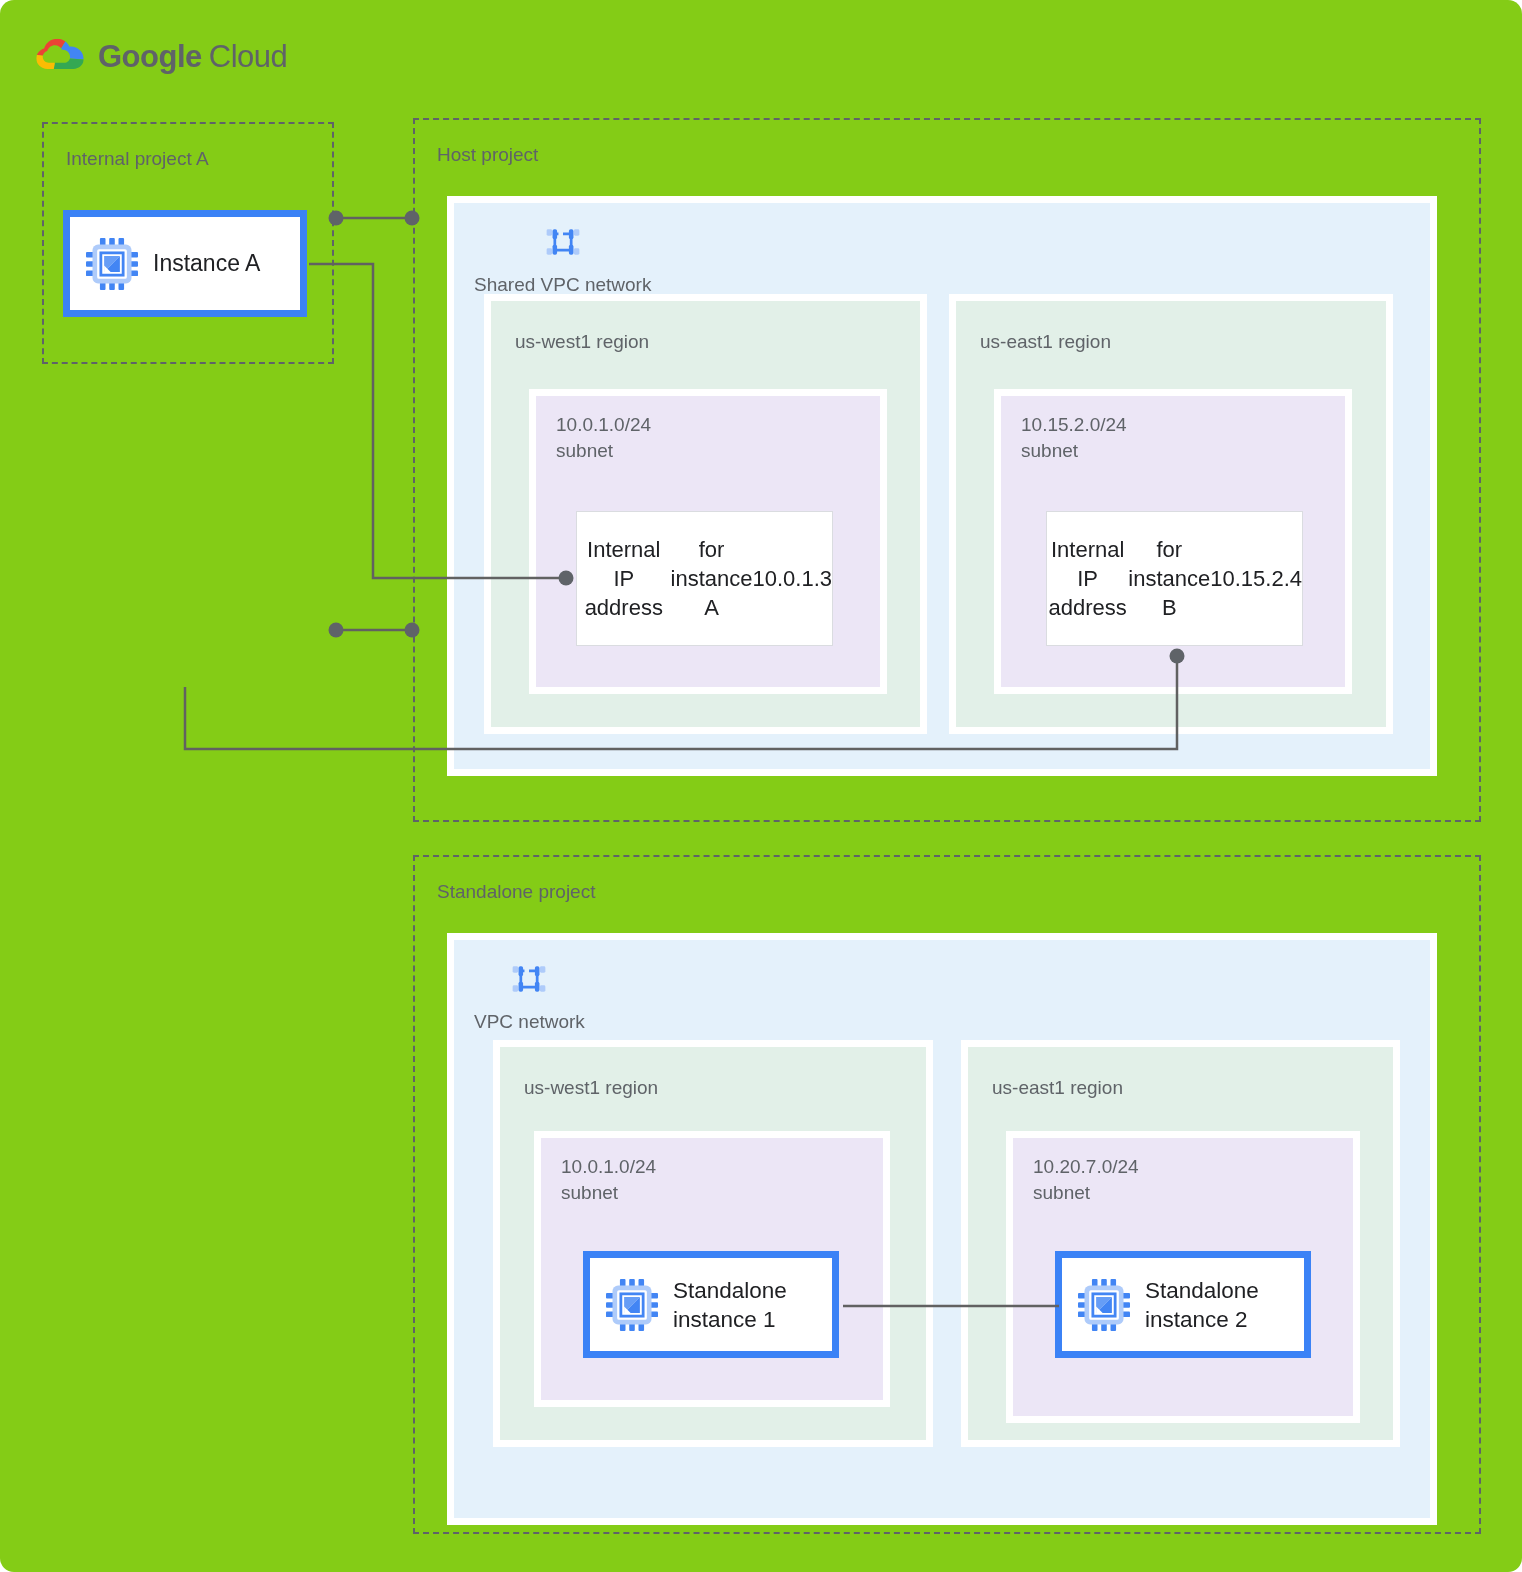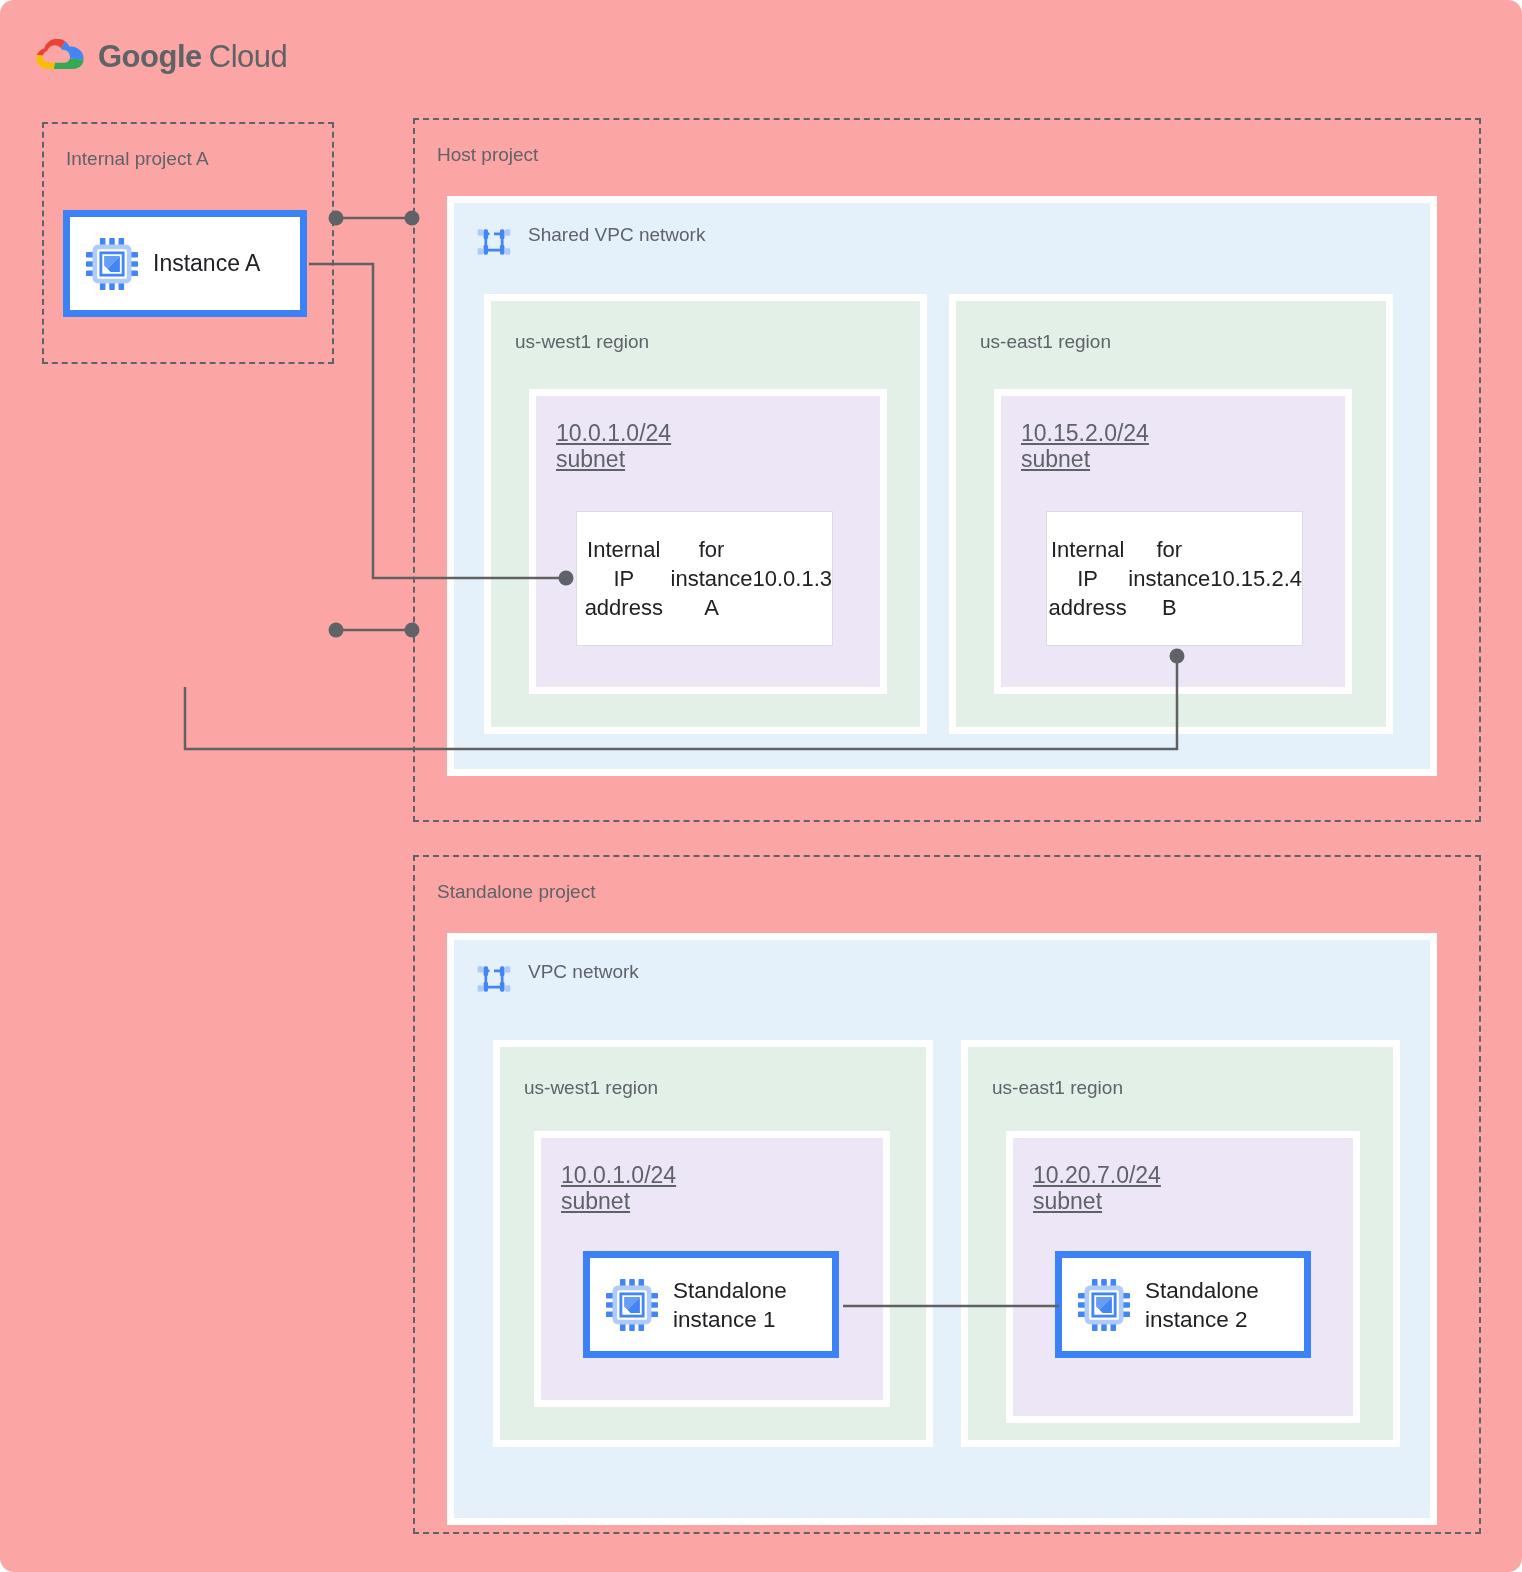--- a/index.html
+++ b/index.html
@@ -1,16 +1,16 @@
 <!DOCTYPE html>
 <html><head>
 <meta charset="utf-8">
 <style>
   html,body{margin:0;padding:0;background:#ffffff;font-family:"Liberation Sans",sans-serif;}
-  .canvas{position:relative;width:1522px;height:1572px;background:#fca5a5;border-radius:14px;overflow:hidden;}
+  .canvas{position:relative;width:1522px;height:1572px;background:#84cc16;border-radius:14px;overflow:hidden;}
 
   
   .logo{position:absolute;left:34px;top:36px;display:flex;align-items:center;gap:12px;}
   .logo-text{font-size:31px;color:#5F6368;letter-spacing:-0.5px;}
   .logo-text .g{font-weight:700;}
   .logo-text .c{font-weight:400;margin-left:7px;}
 
   
   .dashed{position:absolute;border:2px dashed #5F6368;background:transparent;}
   .proj-label{position:absolute;left:22px;top:24px;font-size:19px;color:#5F6368;white-space:nowrap;}
@@ -19,24 +19,24 @@
   .sp-b{left:42px;top:488px;width:288px;height:238px;}
   .host{left:413px;top:118px;width:1064px;height:700px;}
   .standalone{left:413px;top:855px;width:1064px;height:675px;}
 
   
   .fill-box{position:absolute;border:7px solid #ffffff;box-sizing:border-box;}
   .blue{background:#E4F1FB;}
   .green{background:#E2F0E8;}
   .purple{background:#ECE6F6;}
 
-  .net-header{position:absolute;left:20px;top:21px;display:flex;gap:14px;}
+  .net-header{position:absolute;left:20px;top:21px;display:flex;align-items:center;gap:14px;flex-direction:column;}
   .net-header .net-label{font-size:19px;color:#5F6368;white-space:nowrap;}
   .region-label{position:absolute;left:24px;top:30px;font-size:19px;color:#5F6368;white-space:nowrap;}
-  .subnet-label{position:absolute;left:20px;top:24px;font-size:23px;color:#5F6368;line-height:26px;text-decoration:underline;}
+  .subnet-label{position:absolute;left:20px;top:16px;font-size:19px;color:#5F6368;line-height:26px;}
 
   
   .host .blue{left:32px;top:76px;width:990px;height:580px;}
   .h-green-w{left:30px;top:91px;width:443px;height:440px;}
   .h-green-e{left:495px;top:91px;width:444px;height:440px;}
   .h-purple{left:38px;top:88px;width:358px;height:305px;}
   .ip-card{position:absolute;width:257px;height:135px;background:#ffffff;border:1px solid #DADCE0;box-sizing:border-box;
            display:flex;flex-direction:row;align-items:center;justify-content:center;
            font-size:22px;color:#202124;line-height:29px;text-align:center;}
   .ip-a{left:40px;top:115px;}

